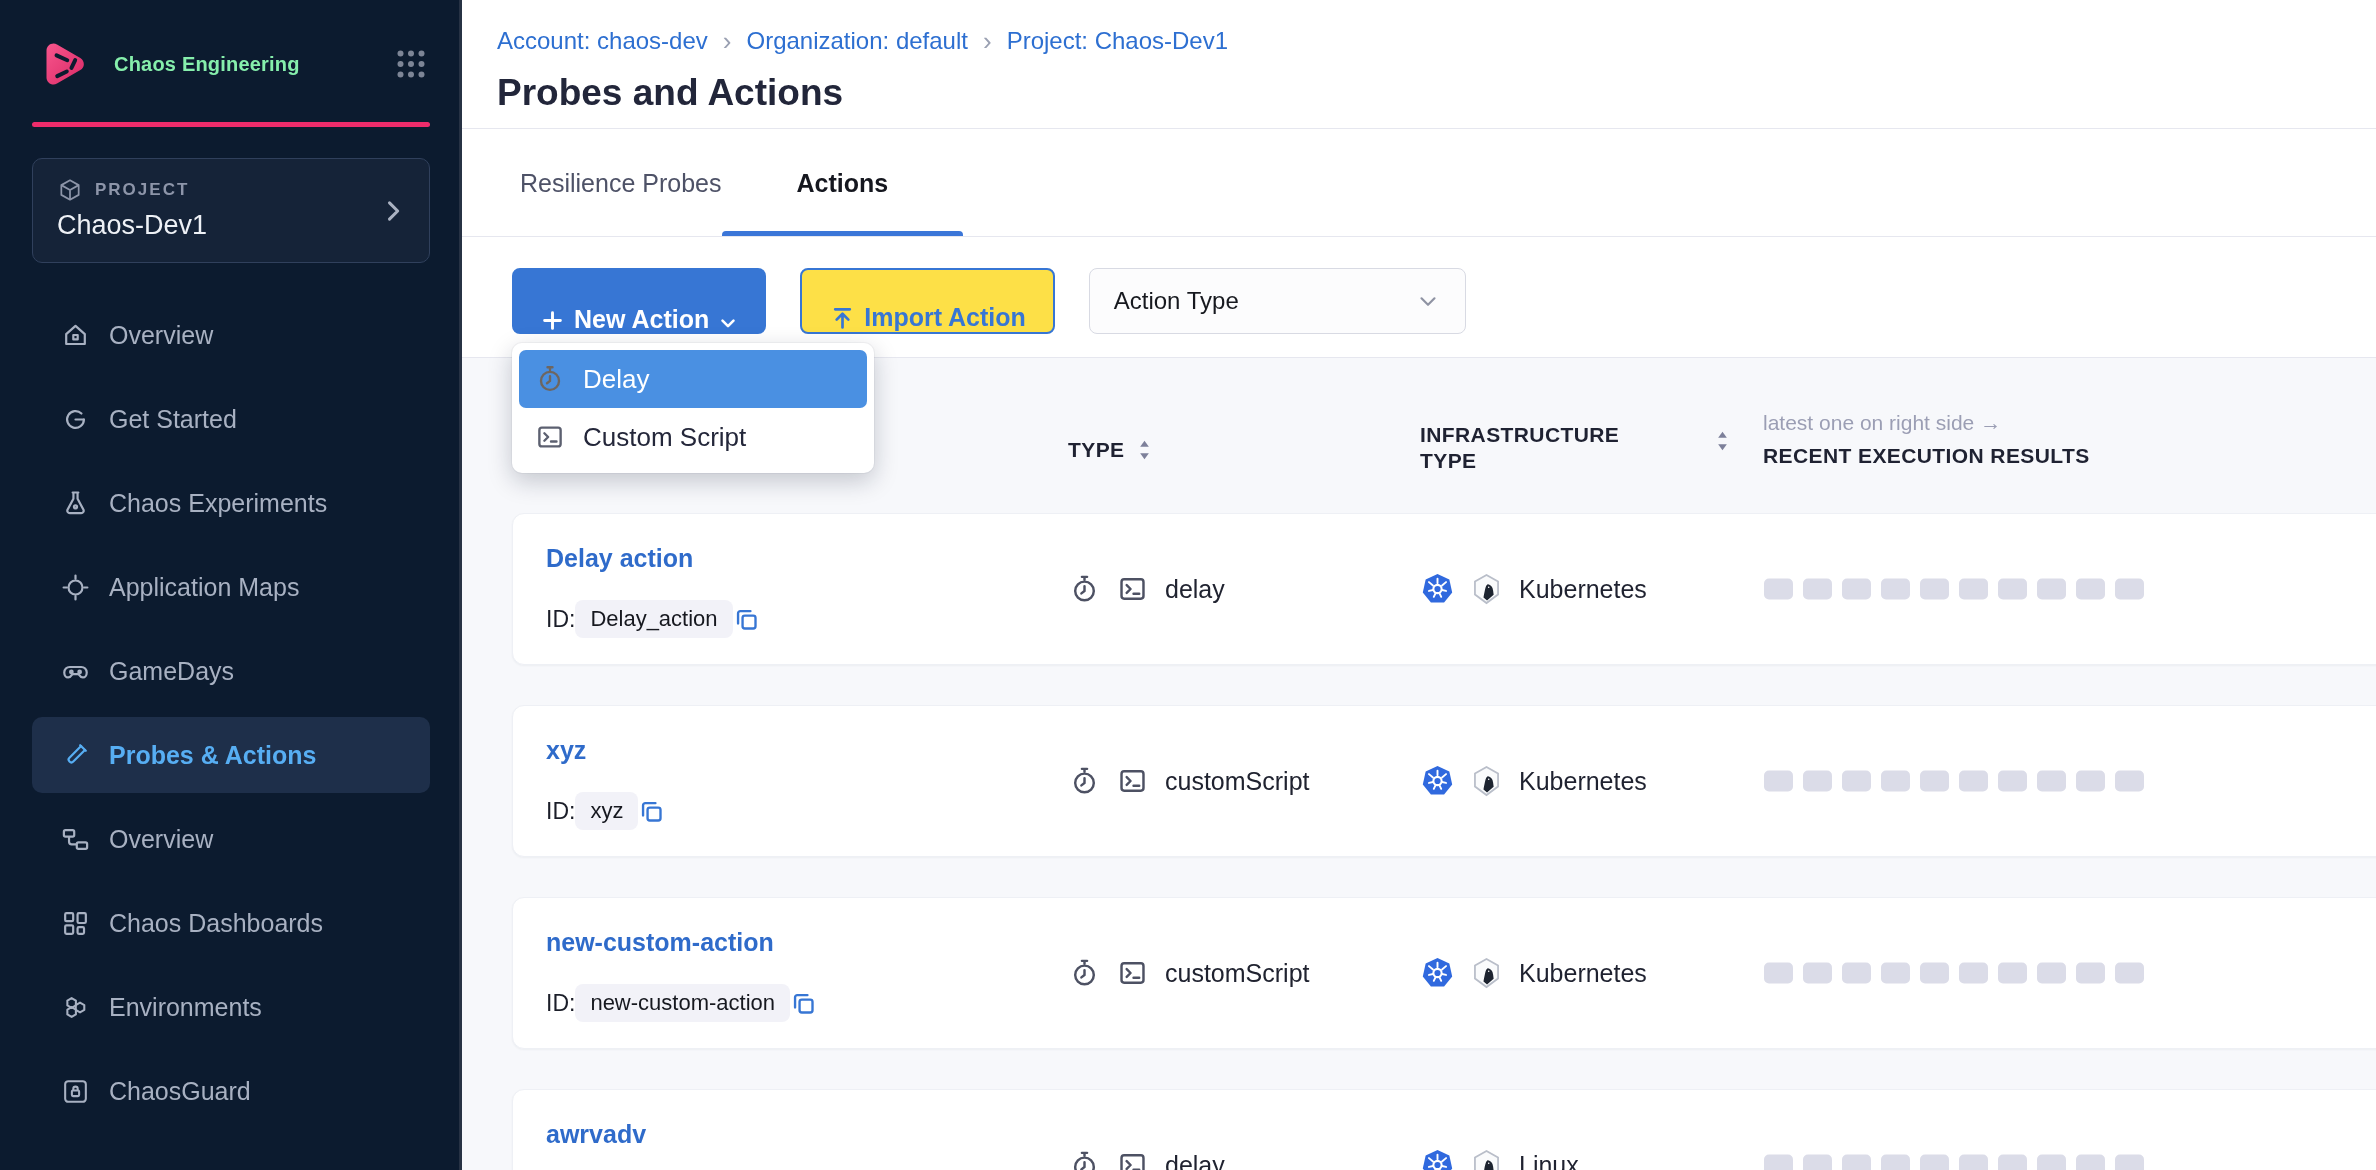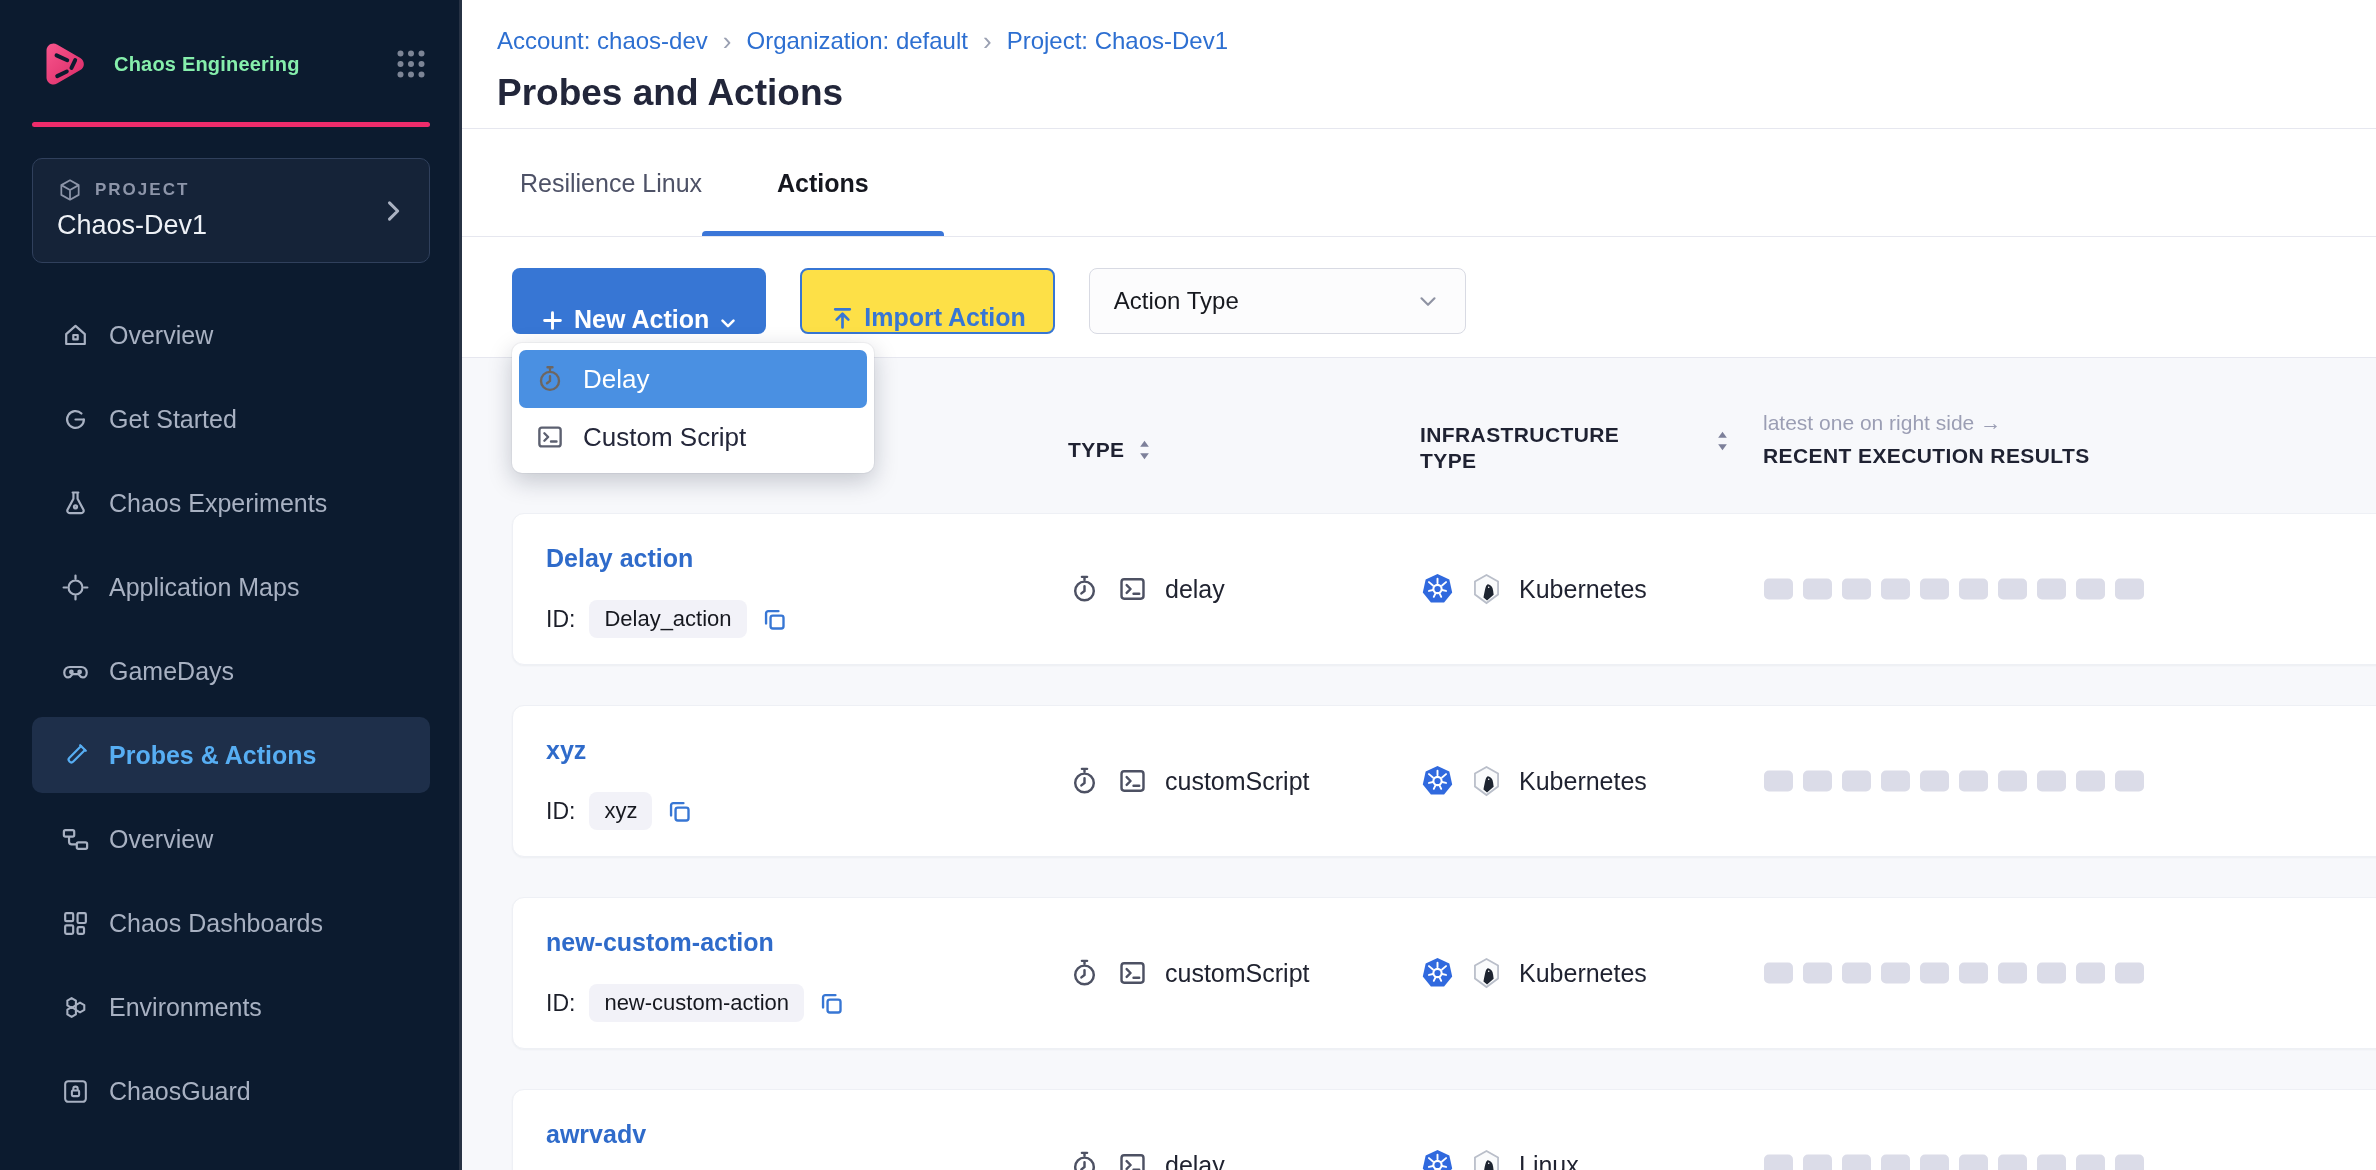--- a/index.html
+++ b/index.html
@@ -83,21 +83,21 @@
   .th-results { left:1301px; bottom:18px; }
   .th-note { font-size:21px; font-weight:400; letter-spacing:0; color:#9b9eb4; margin-bottom:9px; }
   .sort-ic { width:13px; height:22px; cursor:pointer; display:block; }
 
   .row-card { position:relative; margin-left:50px; margin-right:-24px; height:152px;
               background:#fff; border-radius:12px; border:1px solid #eef0f5;
               box-shadow:0 1px 2px rgba(40,50,70,.05); margin-bottom:40px; }
   .row-card.first { margin-top:27px; }
   .row-name { position:absolute; left:33px; top:30px; font-size:25px; font-weight:700;
               color:#2f6bca; cursor:pointer; }
-  .id-row { position:absolute; left:33px; top:86px; display:flex; align-items:center; gap:14px; }
+  .id-row { position:absolute; left:33px; top:86px; display:flex; align-items:center; }
   .id-label { font-size:23px; color:#1b1e29; }
   .id-chip { background:#f2f2f8; border-radius:8px; padding:6px 15px; font-size:22px; color:#16181f; }
   .copy-ic { width:27px; height:27px; color:#3776d4; cursor:pointer; }
   .col-type { position:absolute; left:556px; top:50%; transform:translateY(-50%);
               display:flex; align-items:center; gap:17px; font-size:25px; color:#202330; }
   .col-type .tic { width:31px; height:31px; color:#4d5163; }
   .col-infra { position:absolute; left:908px; top:50%; transform:translateY(-50%);
                display:flex; align-items:center; gap:16px; font-size:25px; color:#1f2230; }
   .col-infra .iic { width:33px; height:33px; }
   .col-results { position:absolute; left:1251px; top:50%; transform:translateY(-50%);
@@ -250,21 +250,21 @@
     <a>Account: chaos-dev</a>
     <span class="crumb-sep">›</span>
     <a>Organization: default</a>
     <span class="crumb-sep">›</span>
     <a>Project: Chaos-Dev1</a>
   </div>
   <h1 class="page-title">Probes and Actions</h1>
   <div class="hr1"></div>
 
   <div class="tabs">
-    <div class="tab">Resilience Linux</div>
+    <div class="tab">Resilience Probes</div>
     <div class="tab active">Actions</div>
   </div>
   <div class="tabs-hr"></div>
 
   <div class="toolbar">
     <button class="btn btn-primary">
       <svg class="bic" viewBox="0 0 24 24" fill="none" stroke="currentColor" stroke-width="2.6" stroke-linecap="round">
           <path d="M12 5v14M5 12h14"></path>
         </svg>
       <span>New Action</span>

